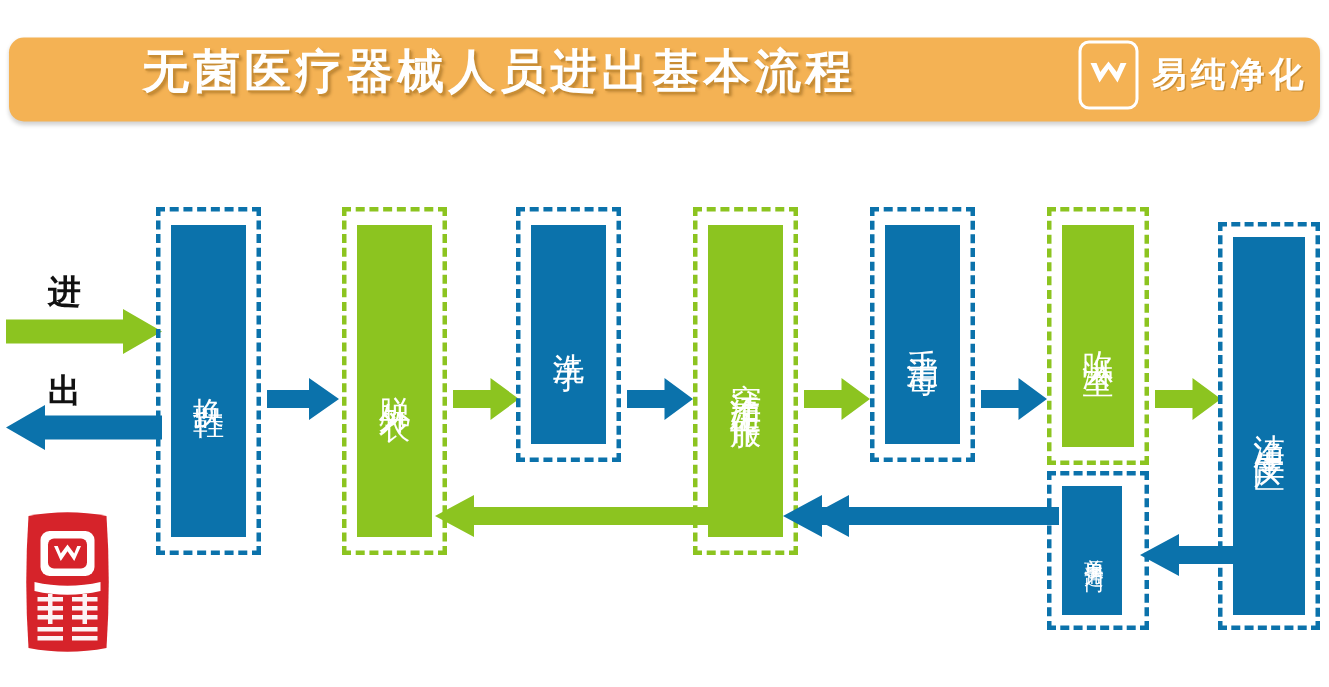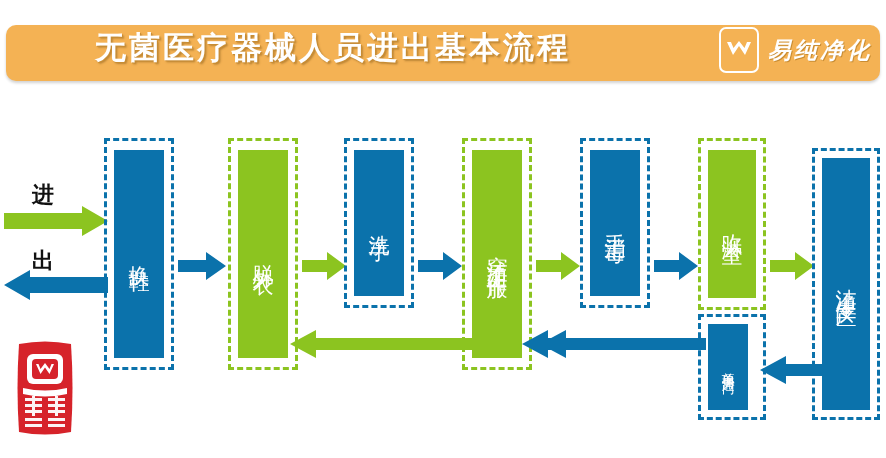--- a/index.html
+++ b/index.html
@@ -31,21 +31,20 @@
   .logo-mark{
     width:36px;height:42px;border:2px solid #ffffff;border-radius:7px;
     display:flex;align-items:center;justify-content:center;
   }
   .logo-mark svg{display:block;}
   .logo-texts{display:flex;flex-direction:column;justify-content:center;}
   .logo-name{
     font-size:23px;font-weight:bold;color:#ffffff;letter-spacing:3px;
     line-height:25px;white-space:nowrap;
     text-shadow:1px 1px 0 #c98d33;
-    font-style:italic;
   }
   .logo-phone{
     font-size:11.5px;color:#ffffff;letter-spacing:.4px;line-height:14px;
     white-space:nowrap;font-family:"DejaVu Sans Mono","Liberation Mono",monospace;
   }
 
   
   .dash{
     position:absolute;box-sizing:border-box;
     border:3px dashed #0b72ab;background:transparent;

